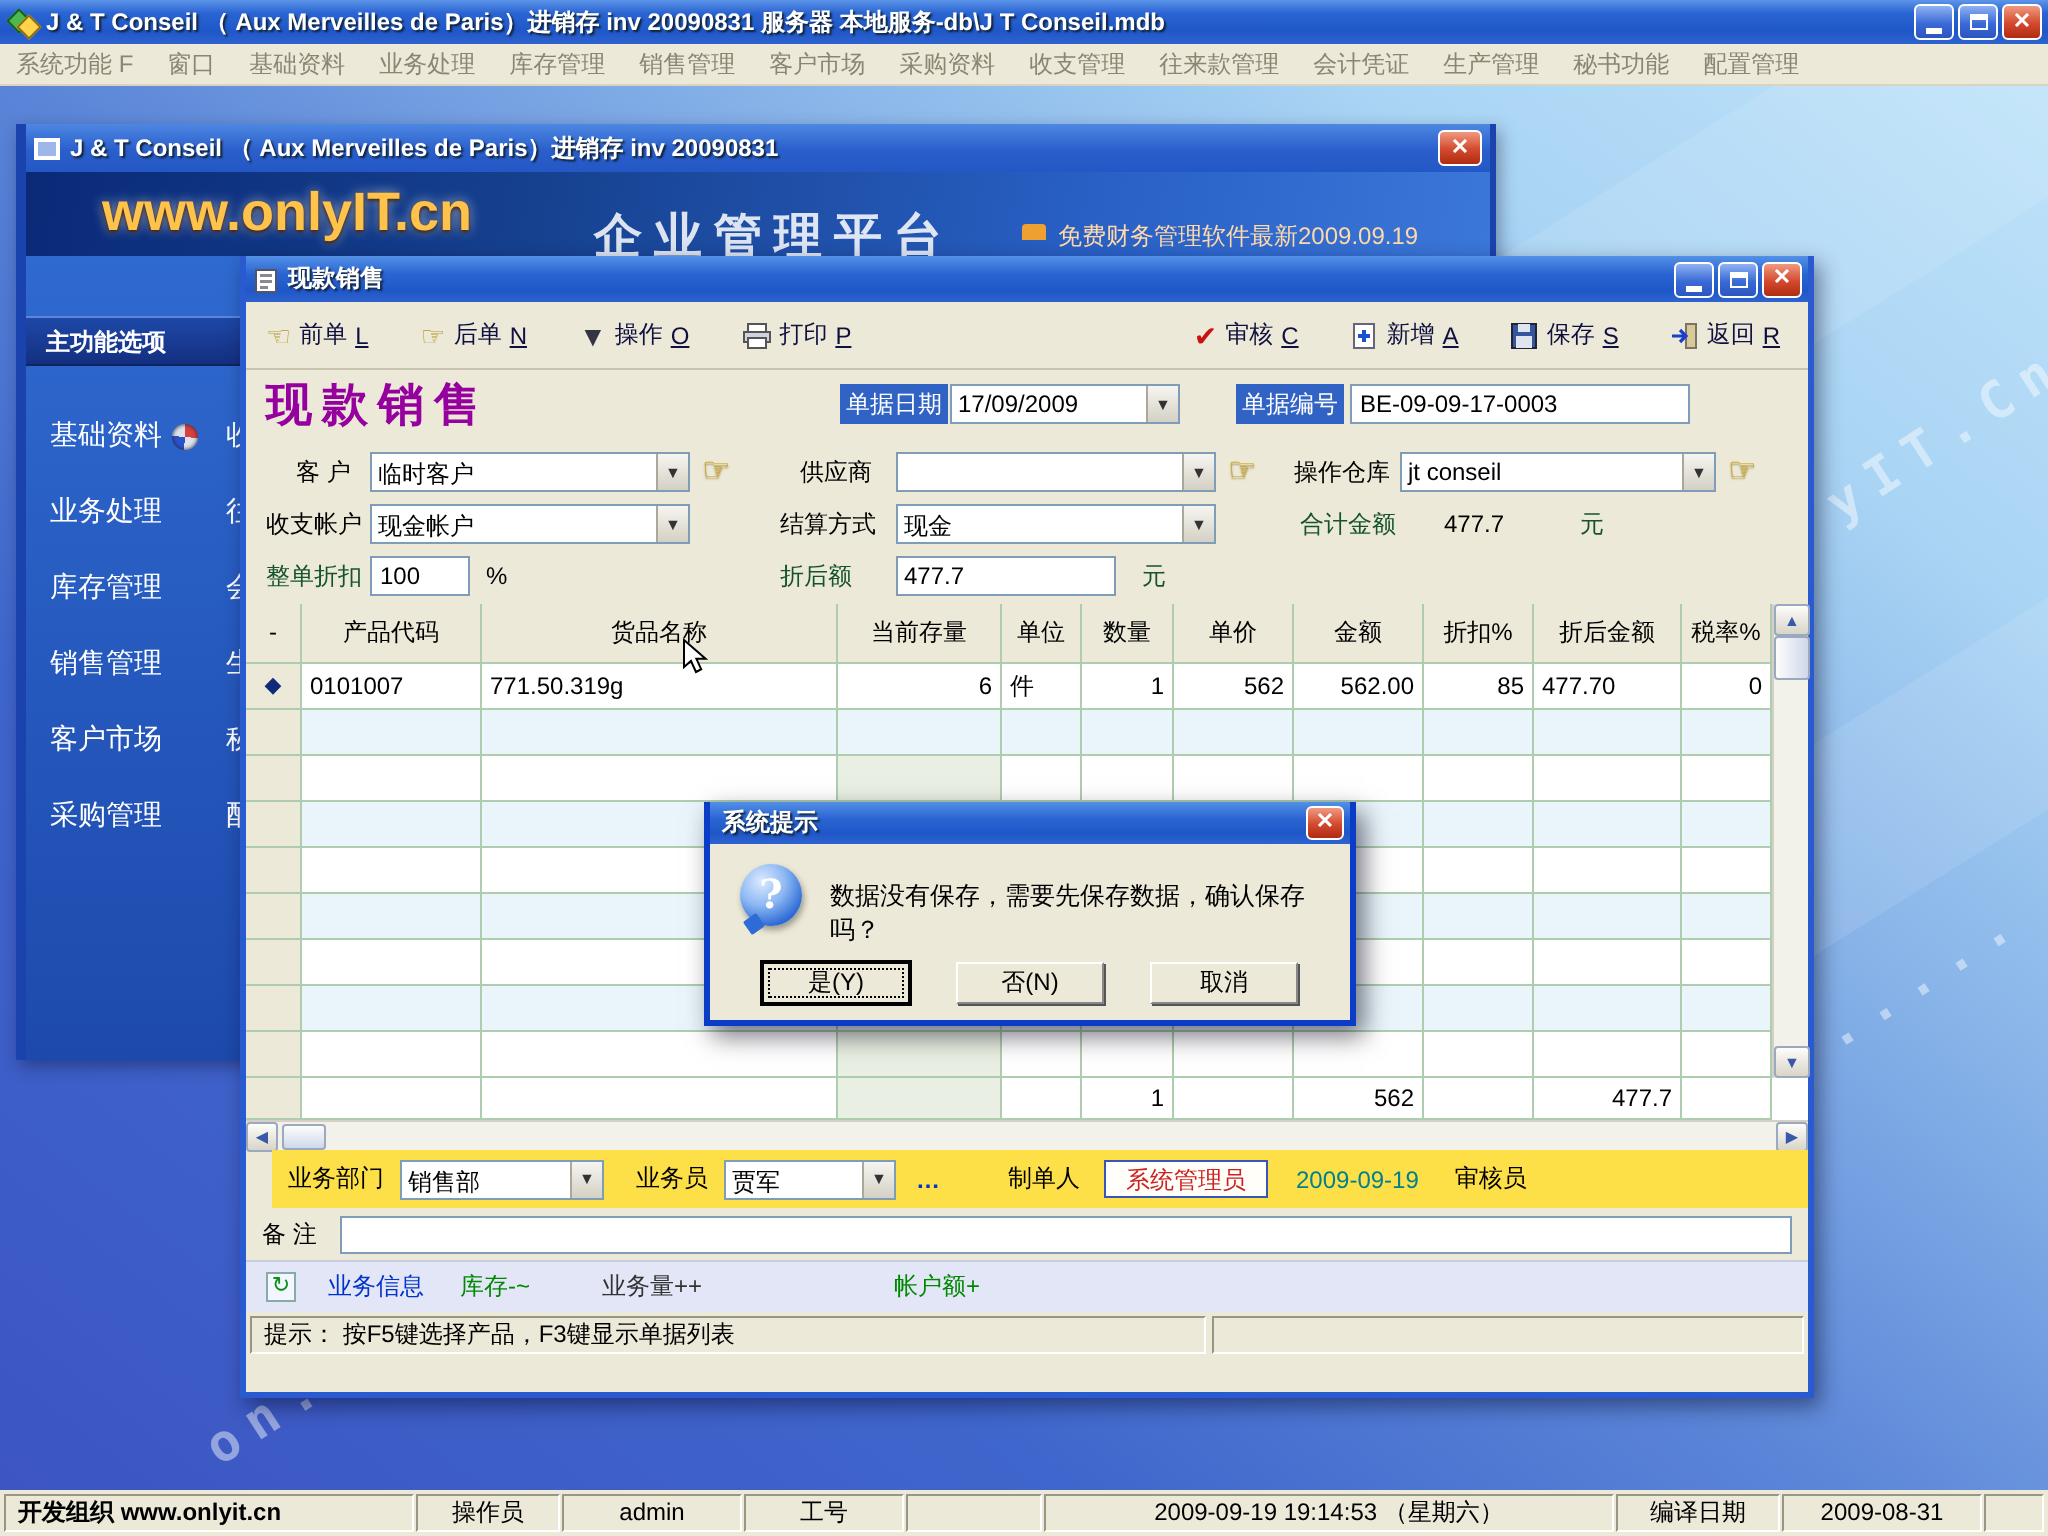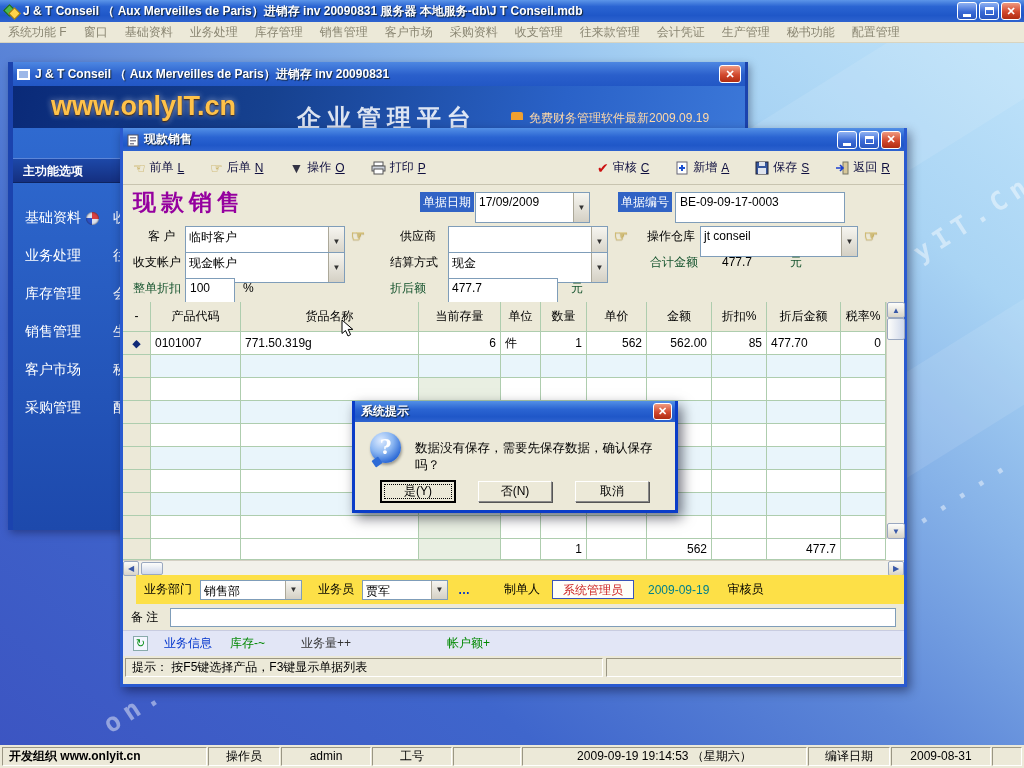--- a/index.html
+++ b/index.html
@@ -67,21 +67,21 @@
   .check{color:#cc1111;font-weight:bold;font-size:15px;}
   .oparrow{color:#334;font-size:11px;}
   .spacer{flex:1;}
 
   
   .s-form{position:relative;height:117px;background:#ece9d8;}
   .s-form .lab{position:absolute;height:20px;line-height:20px;white-space:nowrap;}
   .bluelab{color:#14532d;}
   .hilab{background:#3163c5;color:#fff;padding:0 3px;}
   .heading{position:absolute;left:10px;top:2px;font-size:23px;font-weight:bold;letter-spacing:5px;color:#95009f;font-family:"DejaVu Serif","Liberation Serif",serif;}
-  .field,.combo{position:absolute;height:31px;background:#fff;border:1px solid #7f9db9;font-size:12px;}
+  .field,.combo{position:absolute;height:20px;background:#fff;border:1px solid #7f9db9;font-size:12px;}
   .field{padding:2px 4px;white-space:nowrap;overflow:hidden;}
   .combo{display:flex;}
   .combo .val{flex:1;padding:2px 3px;white-space:nowrap;overflow:hidden;}
   .combo .cbtn{width:16px;flex:none;border-left:1px solid #aca899;background:linear-gradient(180deg,#f6f5f0,#d4d0c4);
     display:flex;align-items:center;justify-content:center;font-size:8px;color:#333;}
   .ptr{position:absolute;height:20px;line-height:20px;color:#c8a018;font-size:16px;text-shadow:0 1px 1px #806000;}
 
   
   .s-table{position:relative;width:781px;background:#fff;}
   .t-row{display:flex;width:763px;}
@@ -123,21 +123,21 @@
   .teal{color:#00808c;}
   .dots{color:#0033cc;font-weight:bold;}
   .s-remark{height:26px;display:flex;align-items:center;padding:0 8px;background:#ece9d8;}
   .s-remark .field{position:static;flex:1;margin-left:12px;height:19px;}
   .s-info{height:26px;display:flex;align-items:center;background:#e2e6f6;border-top:1px solid #c8cce0;padding:0 10px;}
   .ref{width:15px;height:15px;border:1px solid #8aa;background:#f4f6ff;color:#089018;font-size:11px;line-height:13px;text-align:center;}
   .link-blue{color:#0033cc;margin-left:16px;}
   .link-green{color:#008800;margin-left:18px;}
   .link-dark{color:#333;margin-left:36px;}
   .link-green2{color:#008800;margin-left:96px;}
-  .s-status{height:28px;display:flex;background:#ece9d8;padding:2px 2px;}
+  .s-status{height:40px;display:flex;background:#ece9d8;padding:2px 2px;}
   .scell{border:1px solid;border-color:#9a9684 #fff #fff #9a9684;background:#ece9d8;height:19px;line-height:17px;padding:0 6px;overflow:hidden;white-space:nowrap;}
   .scell.left{width:478px;flex:none;}
   .scell.right{flex:1;margin-left:3px;}
 
   
   .dialog{position:absolute;left:352px;top:358px;width:326px;height:112px;z-index:10;border:3px solid #0a3cc8;border-top:none;
     background:#ece9d8;box-shadow:4px 5px 12px rgba(0,0,20,.55);}
   .d-titlebar{height:21px;display:flex;align-items:center;padding:0 3px 0 6px;
     background:linear-gradient(180deg,#5390e6 0%,#2a64d2 40%,#1f57c8 75%,#2e63cf 100%);color:#fff;font-weight:bold;}
   .d-titlebar .title{flex:1;text-shadow:1px 1px 1px #123;}

